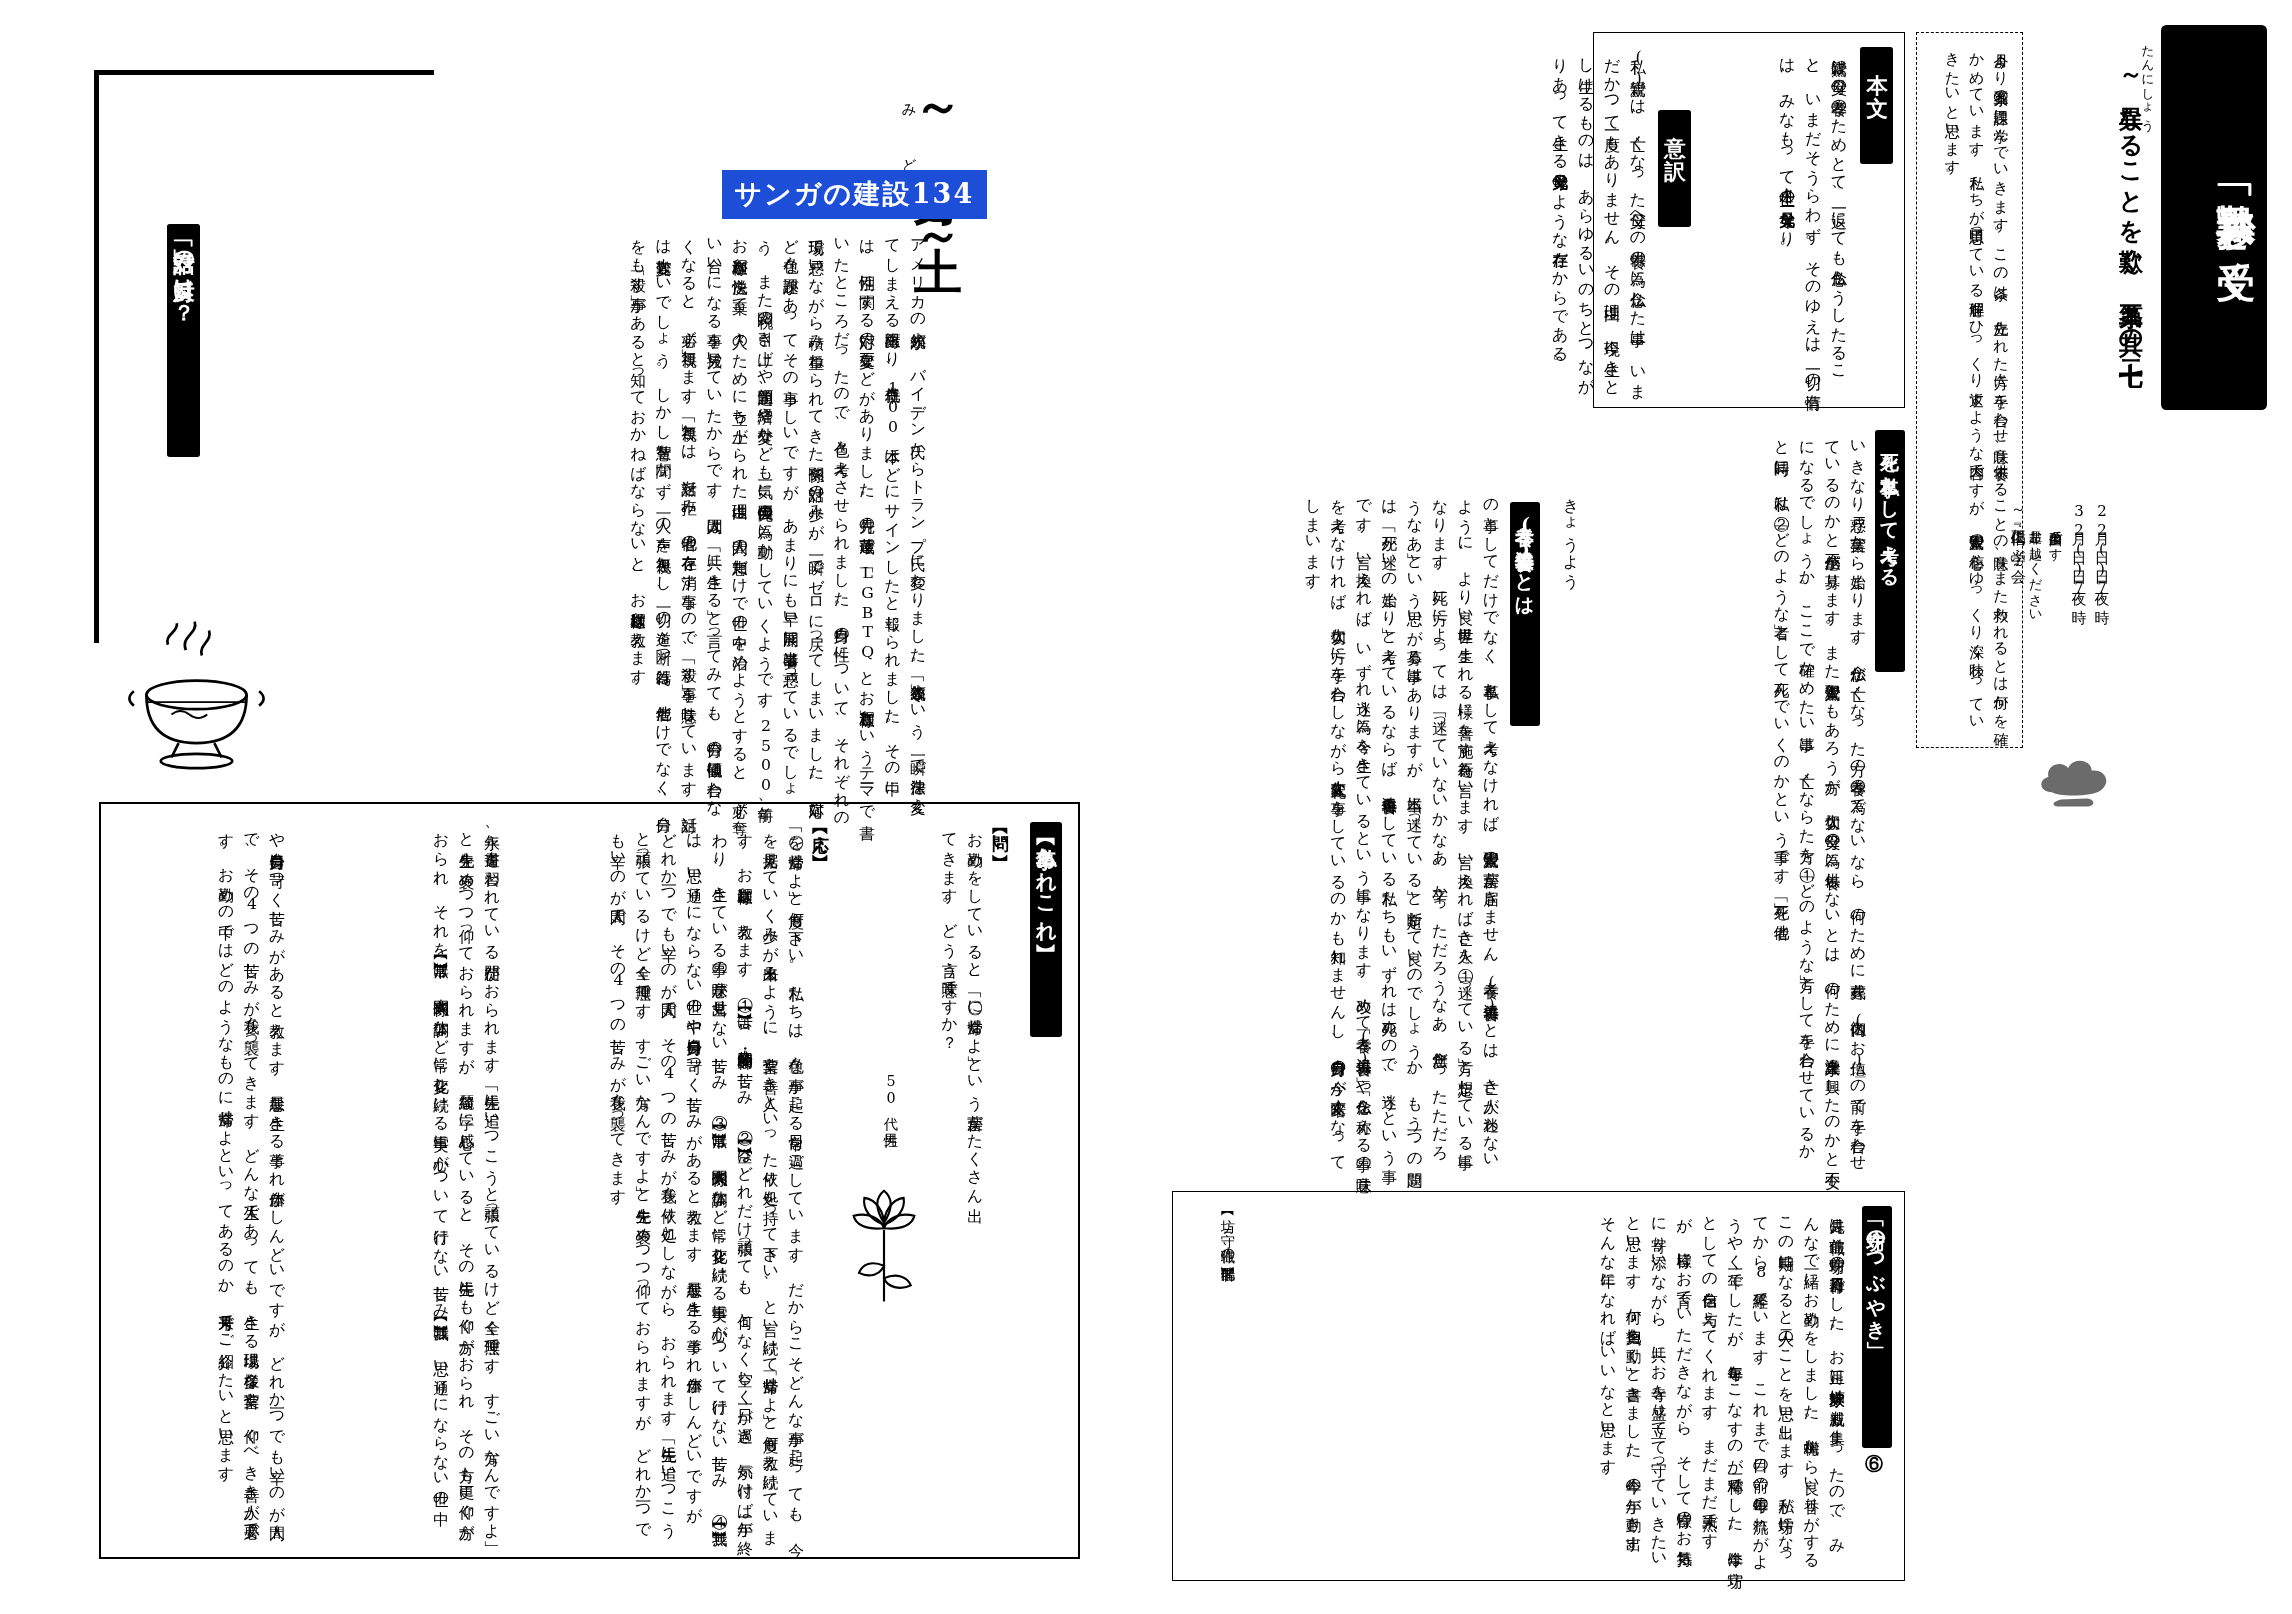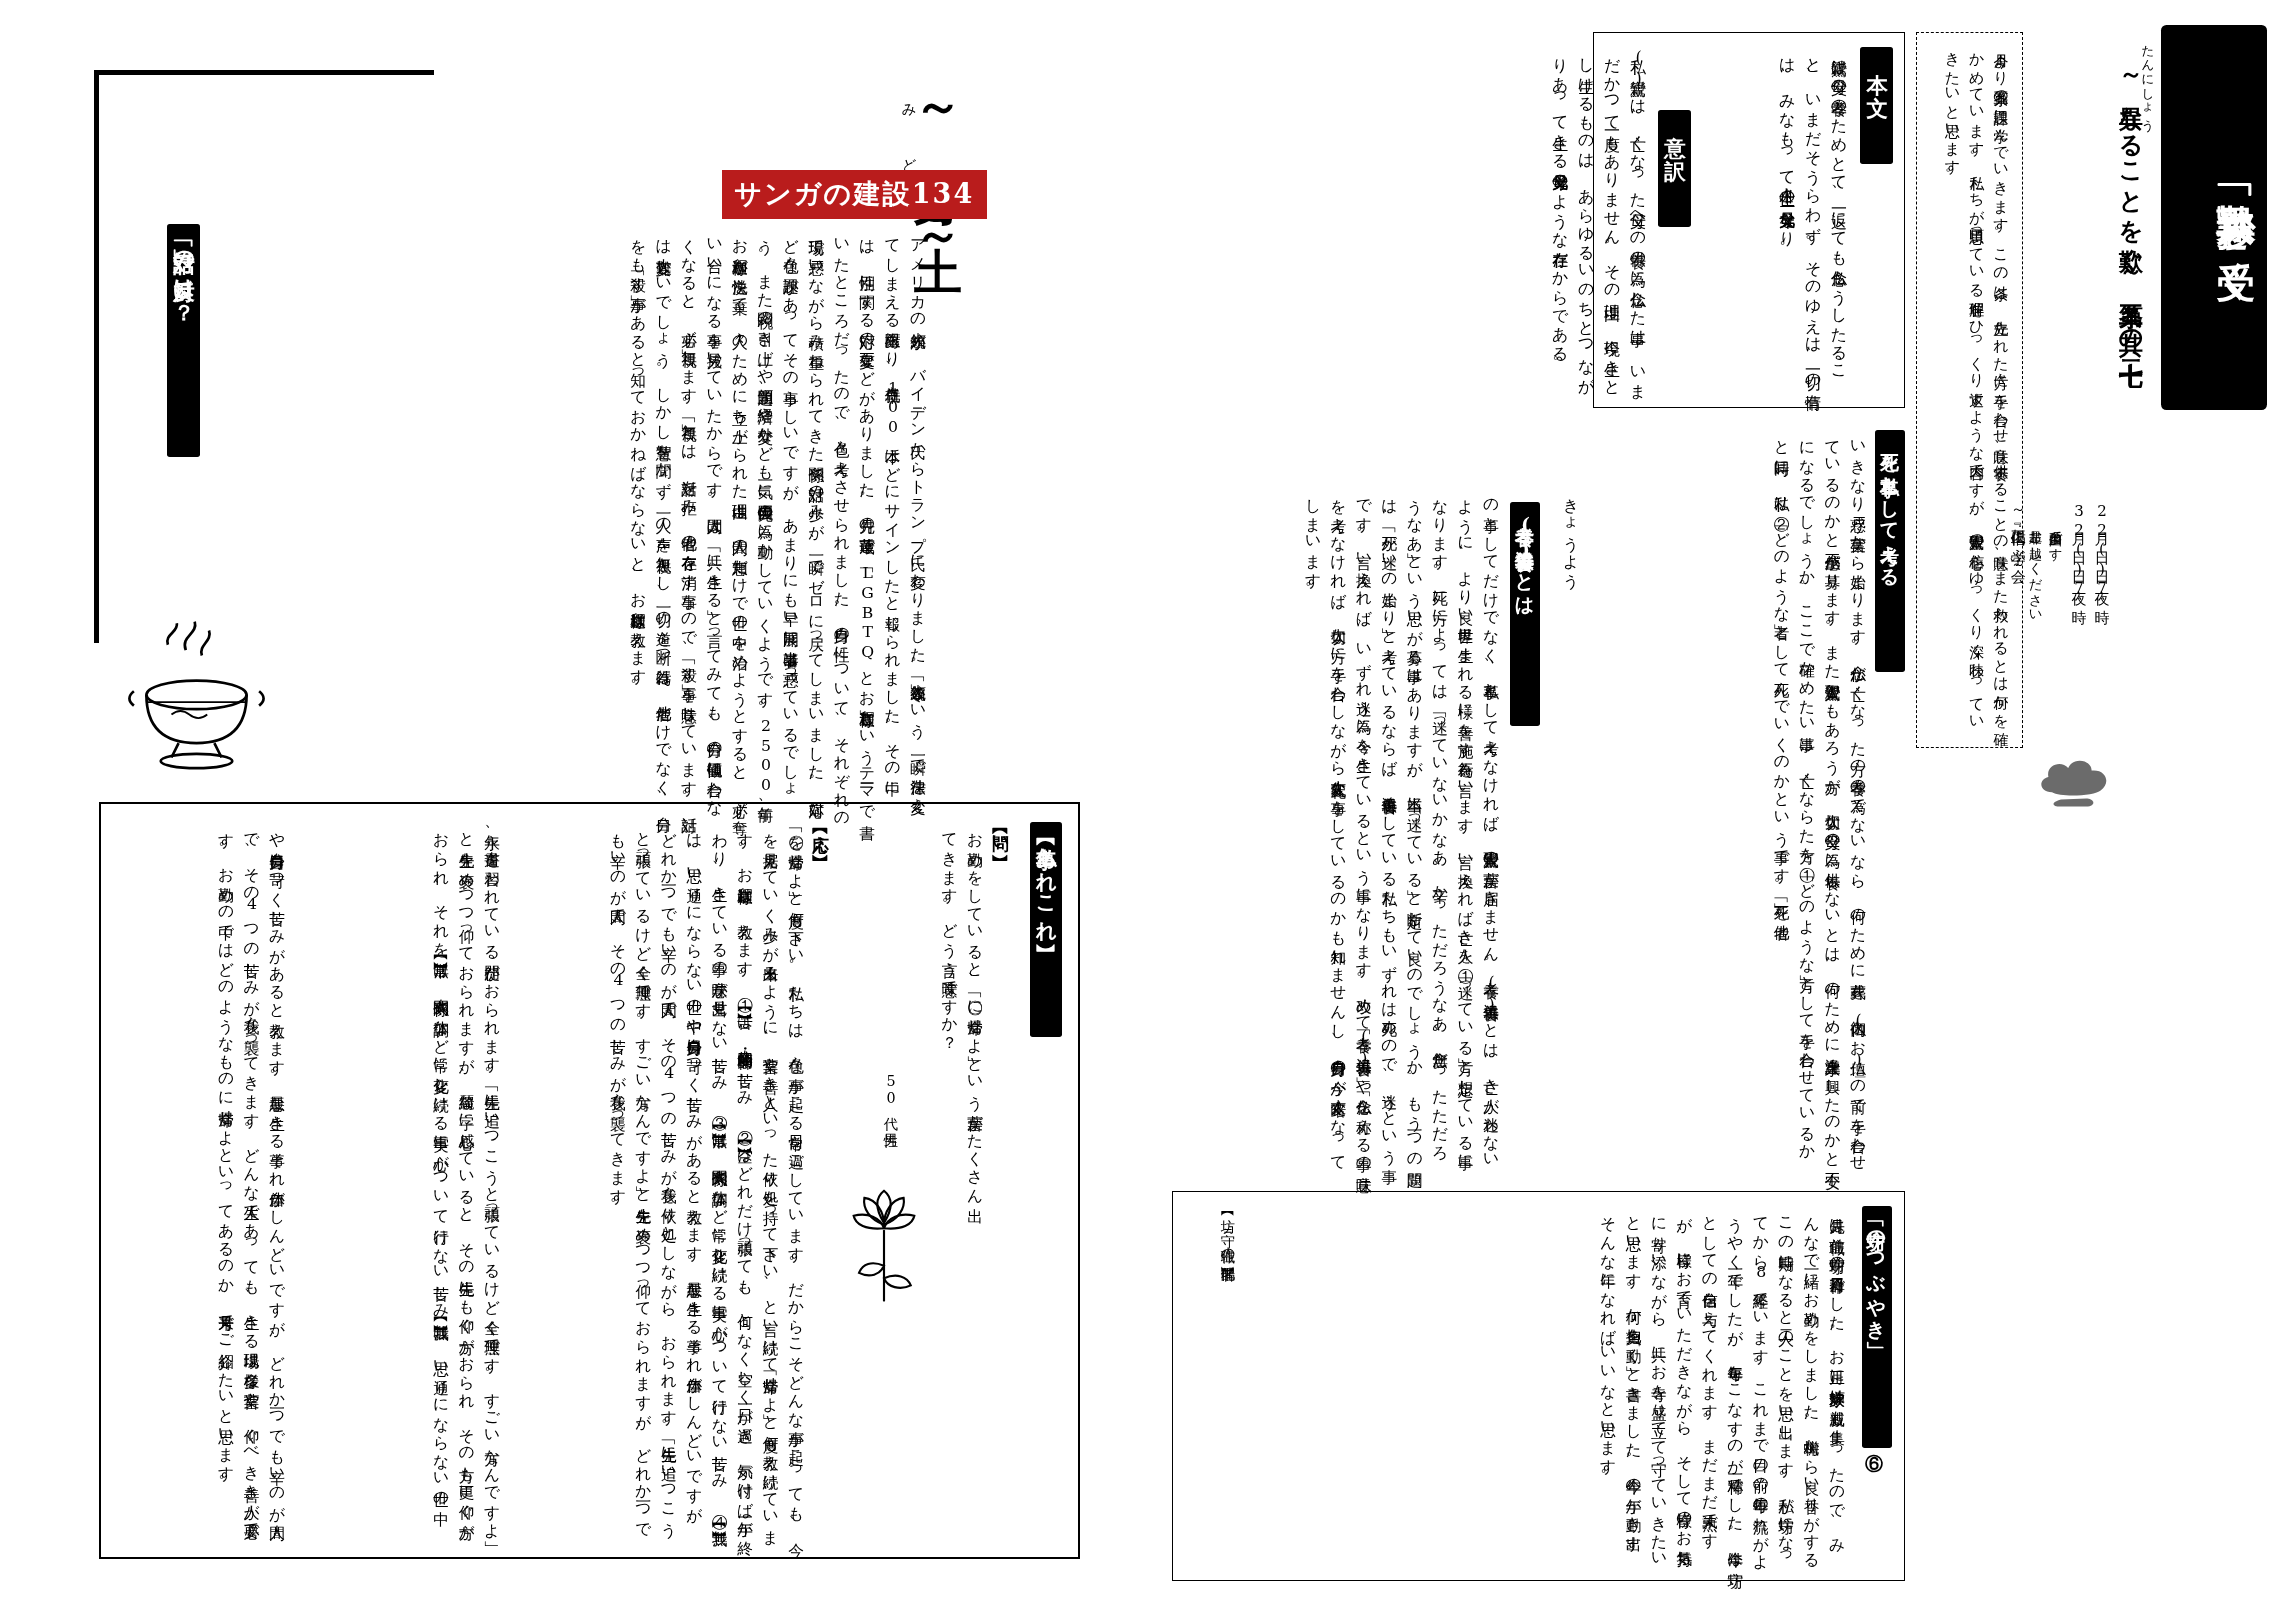--- a/index.html
+++ b/index.html
@@ -104,21 +104,21 @@
   .rule-h { position:absolute; background:#000; }
 
   .title-midoto {
     position: absolute;
     font-size: 48px;
     font-weight: bold;
     letter-spacing: 0.14em;
   }
   .sangha-bar {
     position: absolute;
-    background:#b91c1c;
+    background:#1d4ed8;
     color:#fff;
     font-size: 27px;
     font-weight: bold;
     letter-spacing: 0.08em;
     padding: 6.3px 12.5px;
     white-space: nowrap;
   }
 
   .tiny-ruby { font-size: 9.9px; }
 

